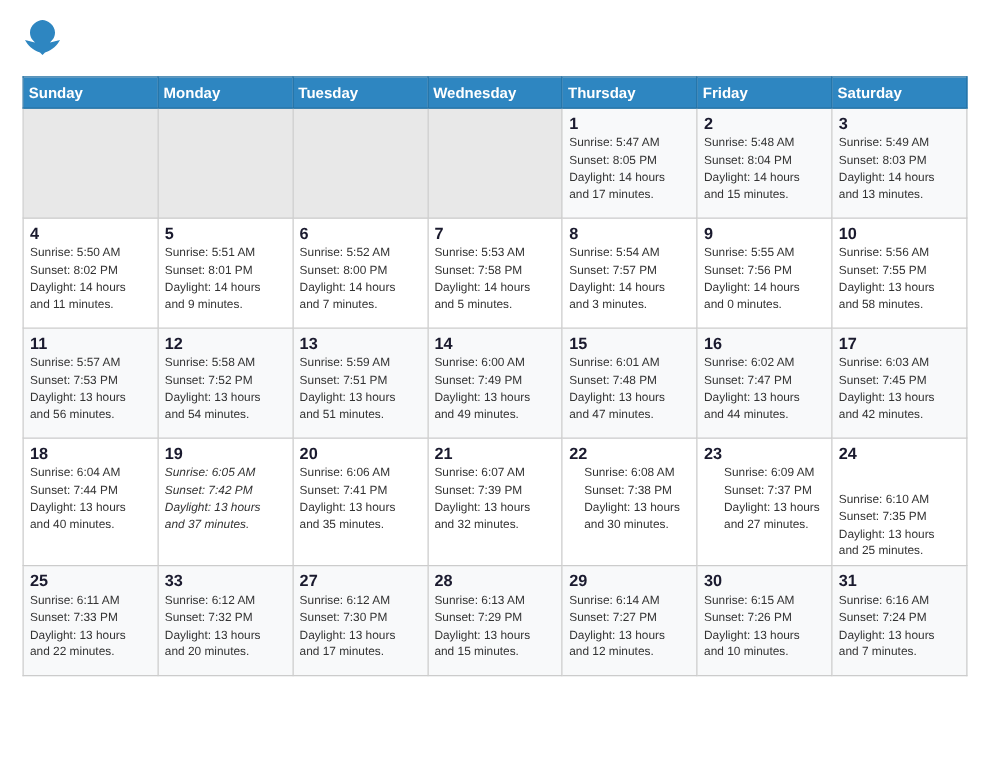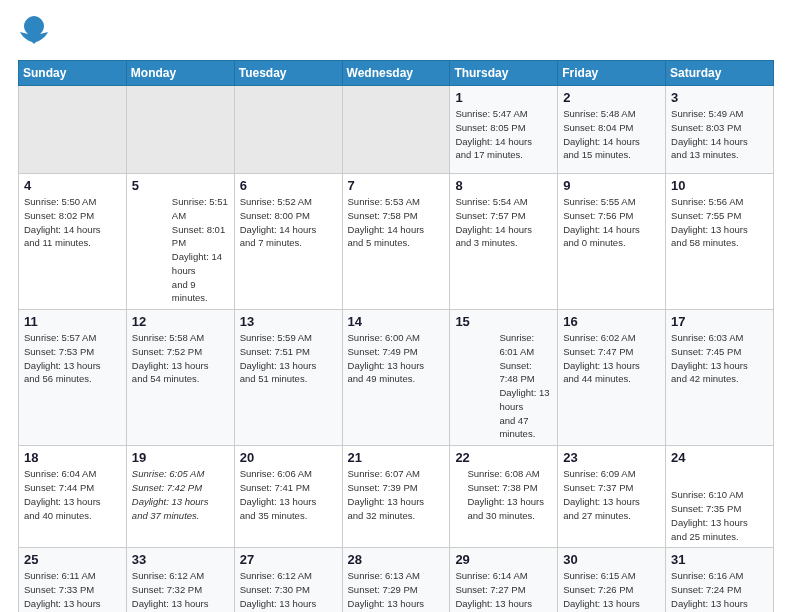--- a/index.html
+++ b/index.html
@@ -154,21 +154,21 @@
         <tr>
           <td>
             <div class="day-num">4</div>
             <div class="day-info" style="white-space: pre-line;">Sunrise: 5:50 AM
 Sunset: 8:02 PM
 Daylight: 14 hours
 and 11 minutes.</div>
           </td>
           <td>
             <div class="day-num">5</div>
-            <div class="day-info" style="white-space: pre-line; margin-left: 40px;">Sunrise: 5:51 AM
+            <div class="day-info" style="white-space: pre-line;">Sunrise: 5:51 AM
 Sunset: 8:01 PM
 Daylight: 14 hours
 and 9 minutes.</div>
           </td>
           <td>
             <div class="day-num">6</div>
             <div class="day-info" style="white-space: pre-line;">Sunrise: 5:52 AM
 Sunset: 8:00 PM
 Daylight: 14 hours
 and 7 minutes.</div>
@@ -226,21 +226,21 @@
           </td>
           <td>
             <div class="day-num">14</div>
             <div class="day-info" style="white-space: pre-line;">Sunrise: 6:00 AM
 Sunset: 7:49 PM
 Daylight: 13 hours
 and 49 minutes.</div>
           </td>
           <td>
             <div class="day-num">15</div>
-            <div class="day-info" style="white-space: pre-line; margin-left: 44px;">Sunrise: 6:01 AM
+            <div class="day-info" style="white-space: pre-line;">Sunrise: 6:01 AM
 Sunset: 7:48 PM
 Daylight: 13 hours
 and 47 minutes.</div>
           </td>
           <td>
             <div class="day-num">16</div>
             <div class="day-info" style="white-space: pre-line;">Sunrise: 6:02 AM
 Sunset: 7:47 PM
 Daylight: 13 hours
 and 44 minutes.</div>
@@ -284,21 +284,21 @@
           </td>
           <td>
             <div class="day-num">22</div>
             <div class="day-info" style="white-space: pre-line; margin-left: 12px;">Sunrise: 6:08 AM
 Sunset: 7:38 PM
 Daylight: 13 hours
 and 30 minutes.</div>
           </td>
           <td>
             <div class="day-num">23</div>
-            <div class="day-info" style="white-space: pre-line;">Sunrise: 6:09 AM
+            <div class="day-info" style="white-space: pre-line; margin-left: 16px;">Sunrise: 6:09 AM
 Sunset: 7:37 PM
 Daylight: 13 hours
 and 27 minutes.</div>
           </td>
           <td>
             <div class="day-num">24</div>
             <div class="day-info" style="white-space: pre-line; margin-top: 23px;">Sunrise: 6:10 AM
 Sunset: 7:35 PM
 Daylight: 13 hours
 and 25 minutes.</div>

